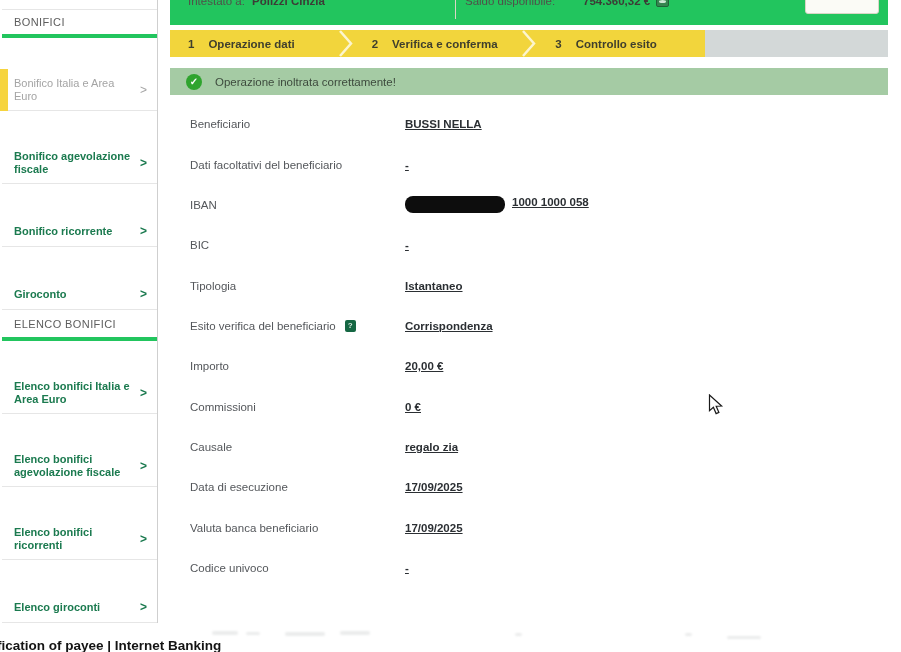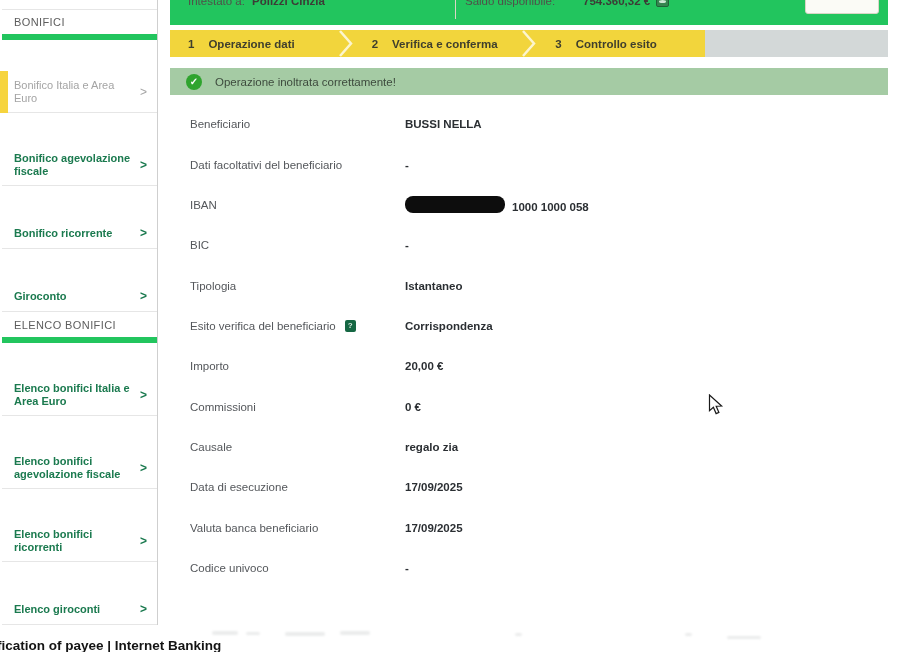--- a/index.html
+++ b/index.html
@@ -4,21 +4,21 @@
 <style>
   * { box-sizing: border-box; margin: 0; padding: 0; }
   html,body { width: 901px; height: 652px; overflow: hidden; background: #fff;
     font-family: "Liberation Sans", sans-serif; position: relative; }
 
   
   .sidebar { position: absolute; left: 2px; top: 0; width: 156px; background: #fff;
     border-right: 1px solid #cfcfcf; }
   .sb-partial { height: 10px; border-bottom: 1px solid #e6e6e6; }
   .sb-header { padding: 6px 12px; font-size: 11px; color: #5d5d5d; letter-spacing: .4px;
-    border-bottom: 6px solid #22c55e; display: flex; align-items: center; min-height: 25px; text-align: center; }
+    border-bottom: 4px solid #22c55e; display: flex; align-items: center; min-height: 25px; text-align: center; }
   .sb-header.tall { min-height: 31px; }
   .sb-item { position: relative; display: flex; justify-content: space-between; align-items: center;
     gap: 4px; padding: 7px 10px 7px 12px; border-bottom: 1px solid #e6e6e6; min-height: 31px;
     color: #1b7a4f; font-weight: bold; font-size: 11px; line-height: 13px; cursor: pointer; margin-top: 32px; }
   .sb-item .chev { font-size: 12px; line-height: 10px; flex: 0 0 auto; }
   .sb-item.active { color: #a4a4a4; font-weight: normal; }
   .sb-item.active::before { content: ""; position: absolute; left: -2px; top: -1px; bottom: -1px;
     width: 8px; background: #f6d43e; }
 
   
@@ -52,21 +52,21 @@
     justify-content: center; flex: 0 0 auto; }
 
   .details { margin-top: 9px; }
   .d-row { display: flex; align-items: center; height: 40.35px; }
   .d-label { width: 235px; padding-left: 20px; font-size: 11.5px; color: #54575b;
     display: flex; align-items: center; gap: 9px; flex: 0 0 auto; }
   .help { width: 11px; height: 12px; background: #156743; color: #d8e8df; border-radius: 2px;
     font-size: 8px; font-weight: bold; display: inline-flex; align-items: center;
     justify-content: center; cursor: pointer; flex: 0 0 auto; }
   .d-value { font-size: 11.5px; font-weight: bold; color: #2b2f33; display: flex;
-    align-items: flex-end; gap: 7px; white-space: nowrap; }
+    align-items: flex-start; gap: 7px; white-space: nowrap; text-decoration: underline; }
   .redact { display: inline-block; width: 100px; height: 17px; background: #0d0d0d;
     border-radius: 8px; }
 
   .faded-row { position: absolute; left: 0; top: 0; width: 901px; height: 652px;
     pointer-events: none; }
   .smudge { position: absolute; background: #8f9696; opacity: .18; border-radius: 2px;
     filter: blur(1px); }
 
   .caption { position: absolute; left: -3px; top: 638px; font-size: 13.5px; font-weight: bold;
     color: #141414; white-space: nowrap; }

